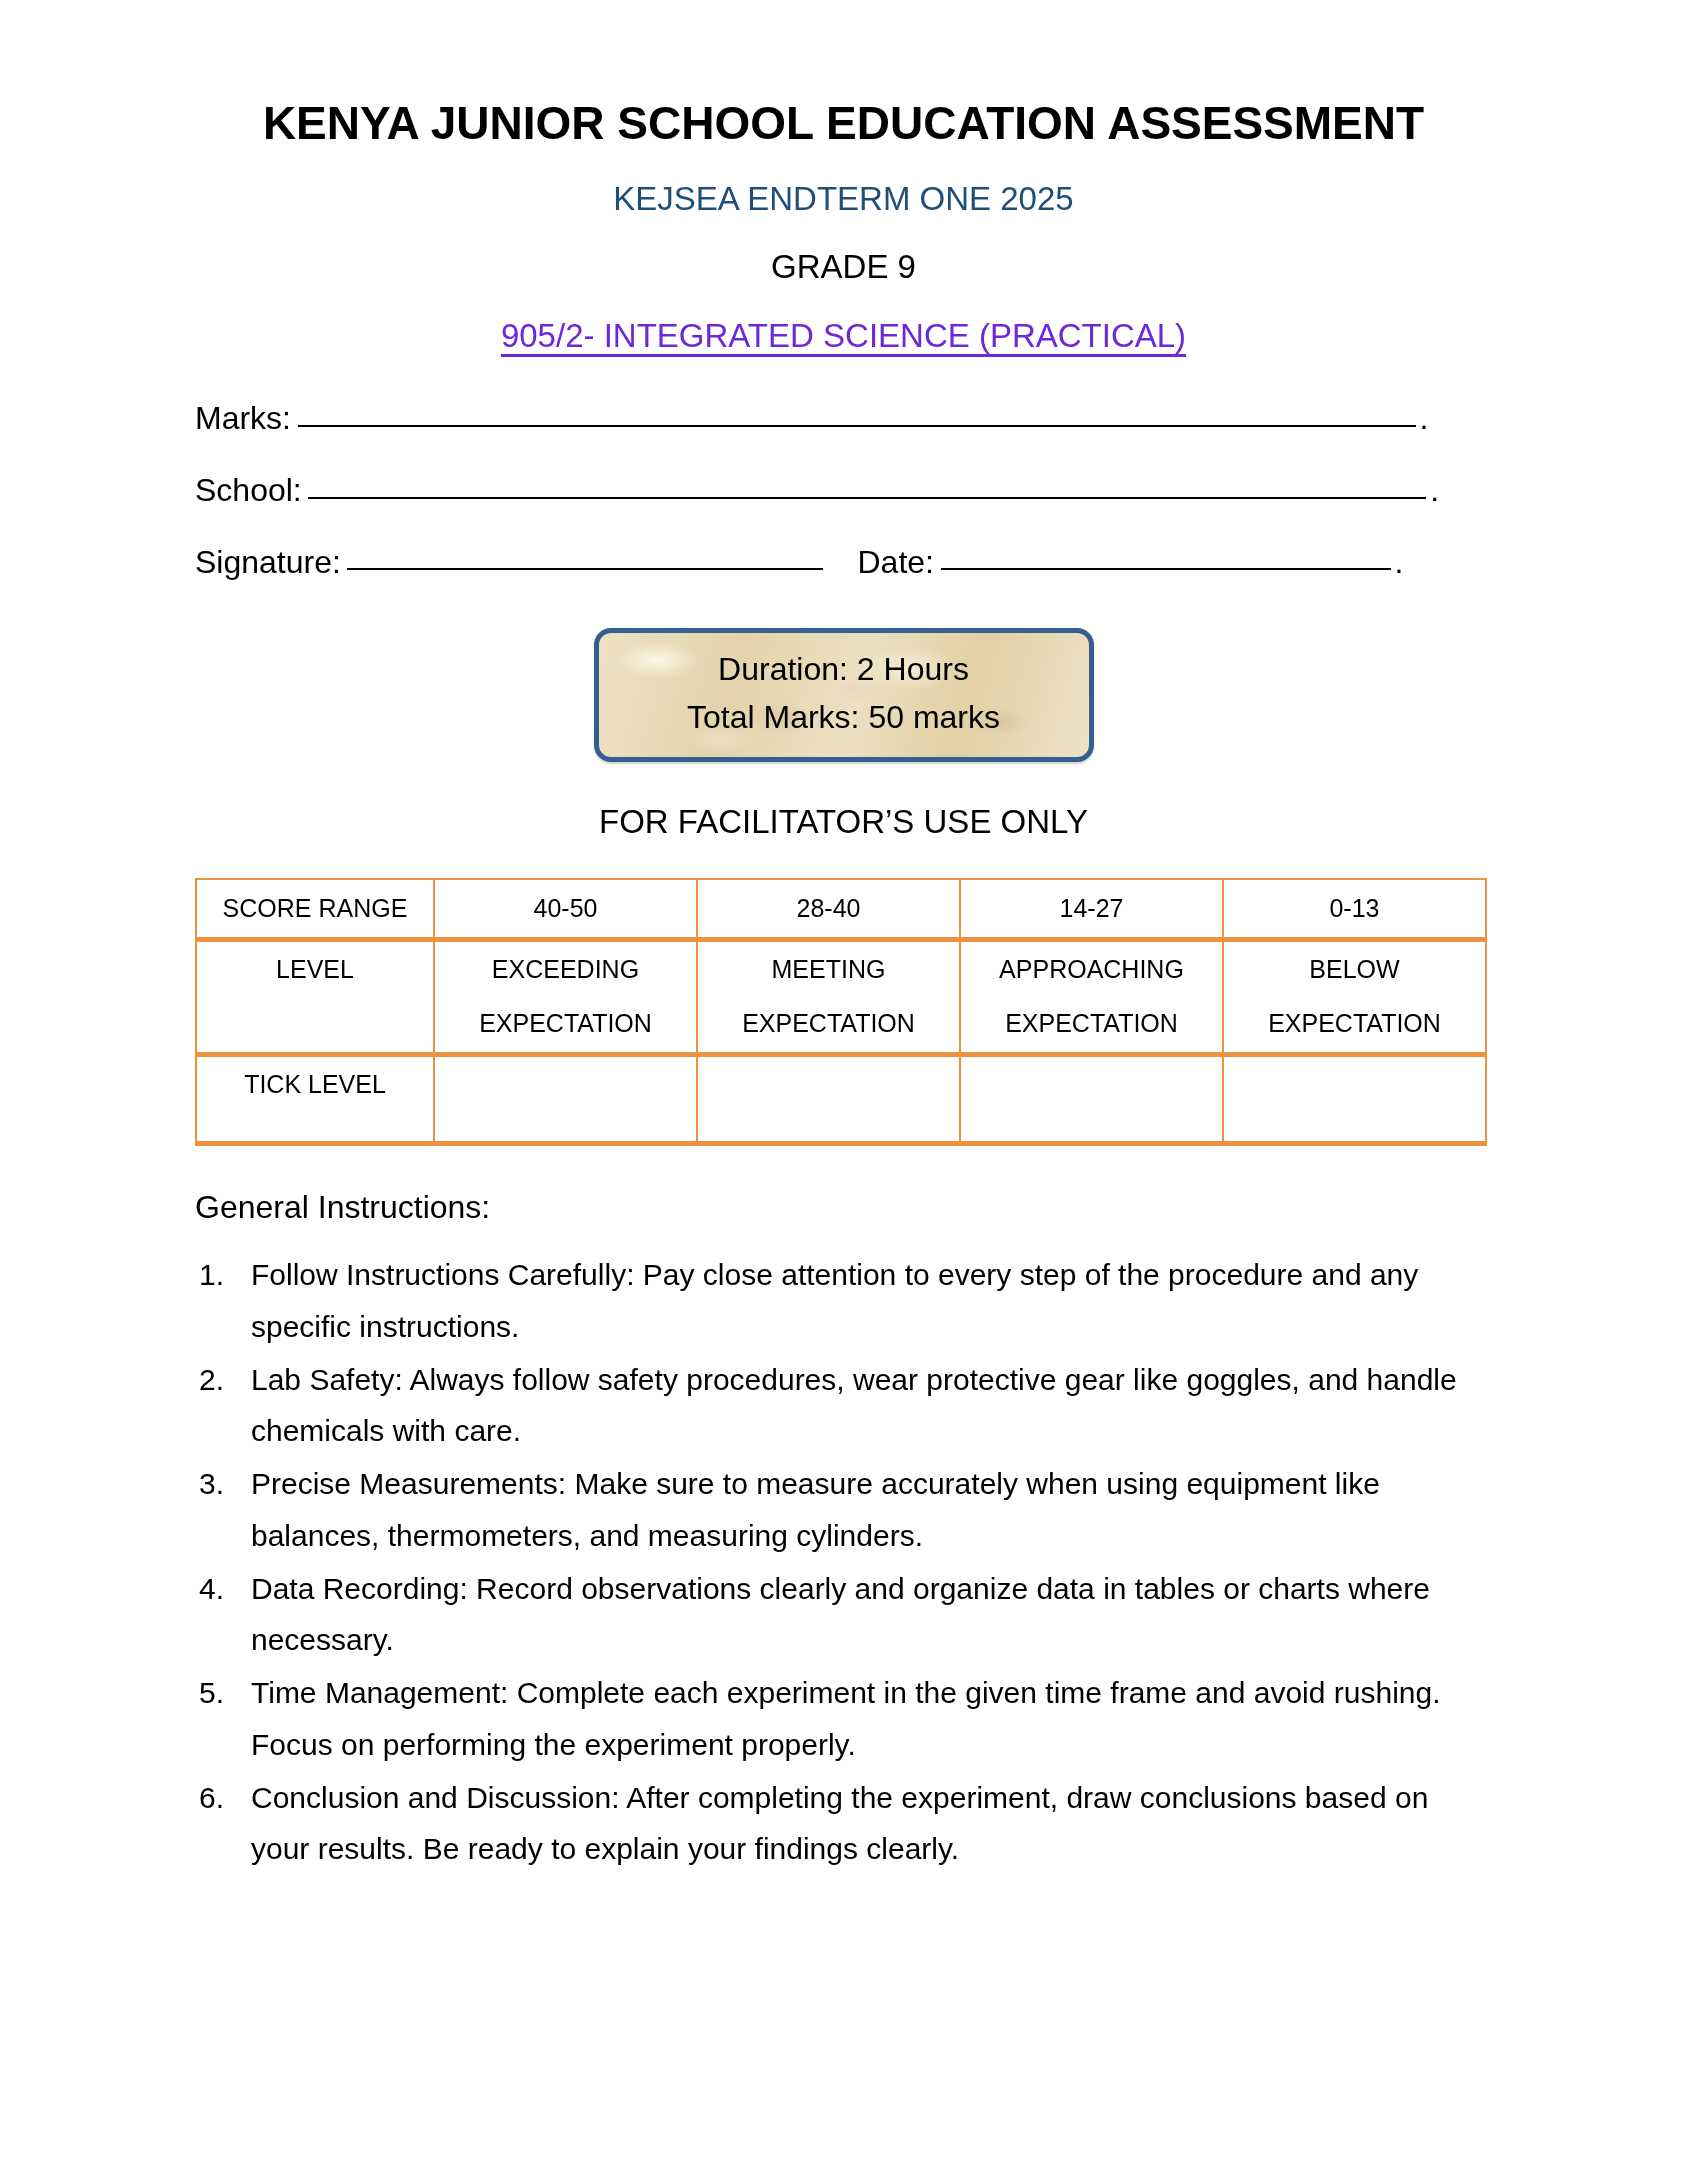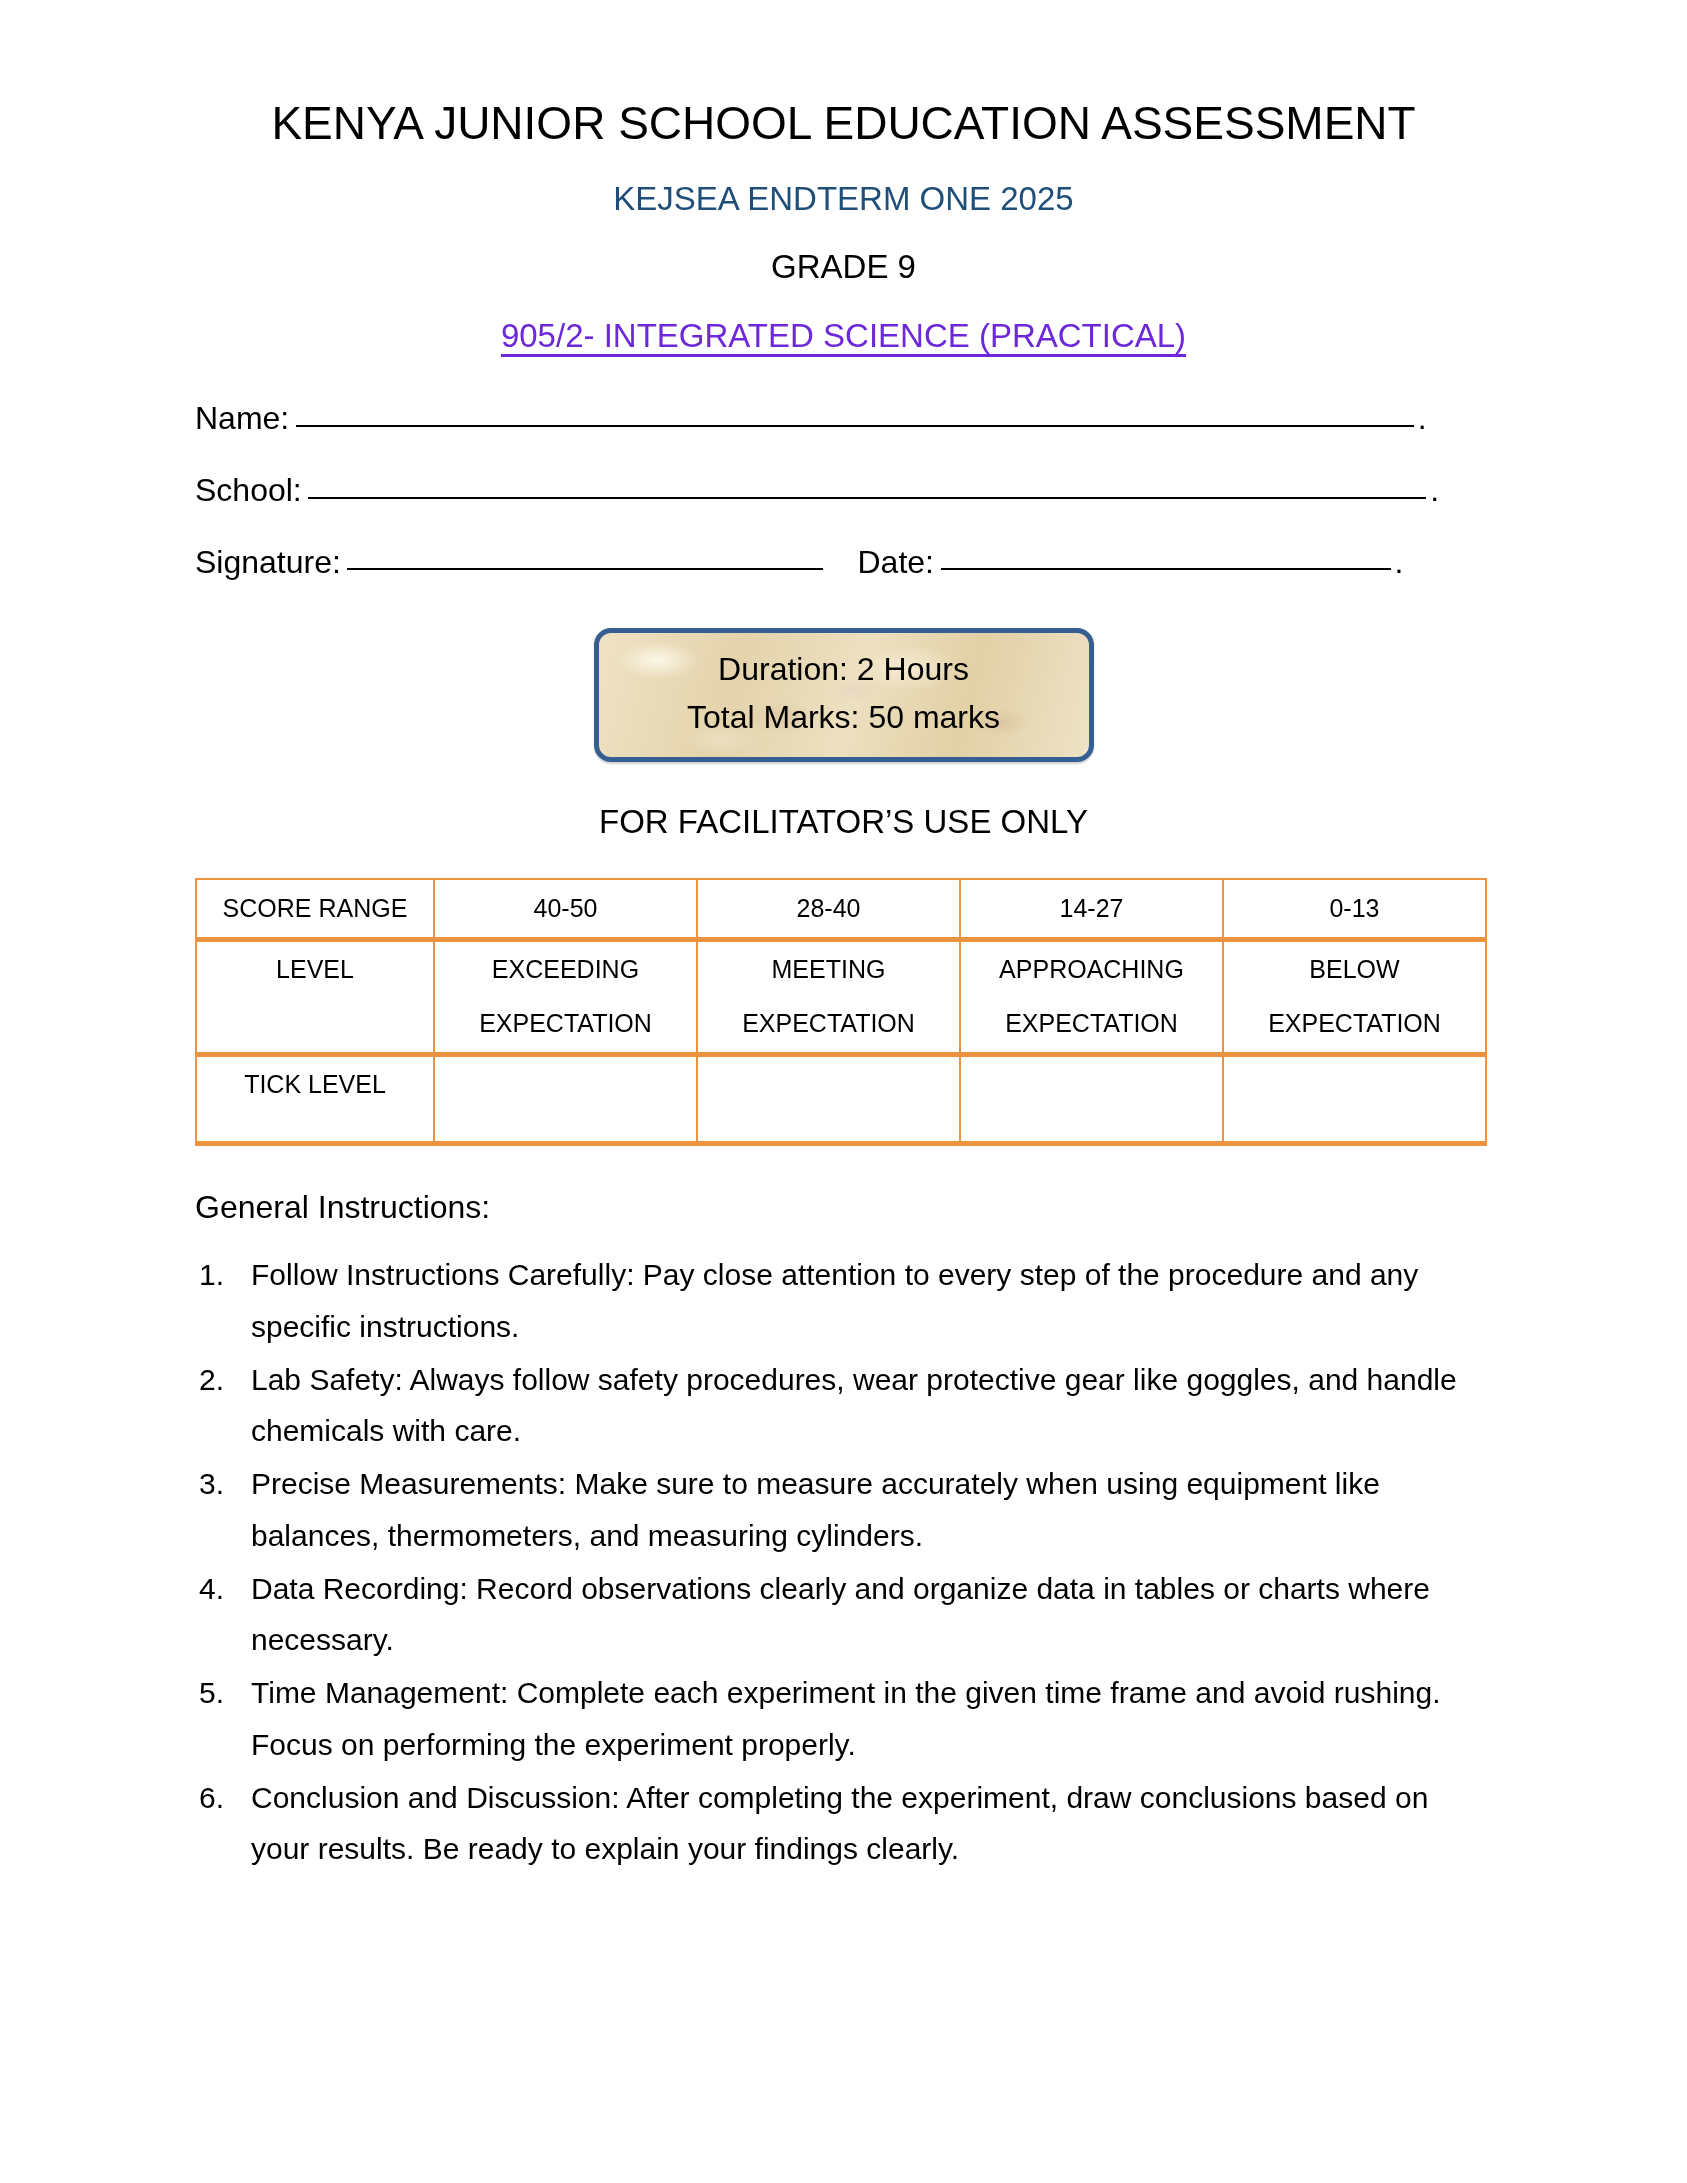--- a/index.html
+++ b/index.html
@@ -24,21 +24,21 @@
     background: #ffffff;
     overflow: hidden;
   }
 
   
   .doc-title {
     margin: 0;
     padding-top: 98px;
     text-align: center;
     font-size: 46px;
-    font-weight: 400;
+    font-weight: 700;
     letter-spacing: 0px;
     line-height: 1.12;
     color: #000000;
     white-space: nowrap;
   }
 
   .sub-exam {
     margin: 0;
     padding-top: 29px;
     text-align: center;
@@ -213,21 +213,21 @@
 
   <div class="sub-exam">KEJSEA ENDTERM ONE 2025</div>
 
   <div class="sub-grade">GRADE 9</div>
 
   <div class="sub-paper"><span class="u">905/2- INTEGRATED SCIENCE (PRACTICAL)</span></div>
 
   <div class="fields">
 
     <div class="field-row">
-      <span class="field-label">Name:</span><span class="rule long"></span><span>.</span>
+      <span class="field-label">Marks:</span><span class="rule long"></span><span>.</span>
     </div>
 
     <div class="field-row">
       <span class="field-label">School:</span><span class="rule long"></span><span>.</span>
     </div>
 
     <div class="field-row">
       <span class="field-label">Signature:</span><span class="rule medium"></span><span class="field-gap"></span><span class="field-label">Date:</span><span class="rule short"></span><span>.</span>
     </div>
 

